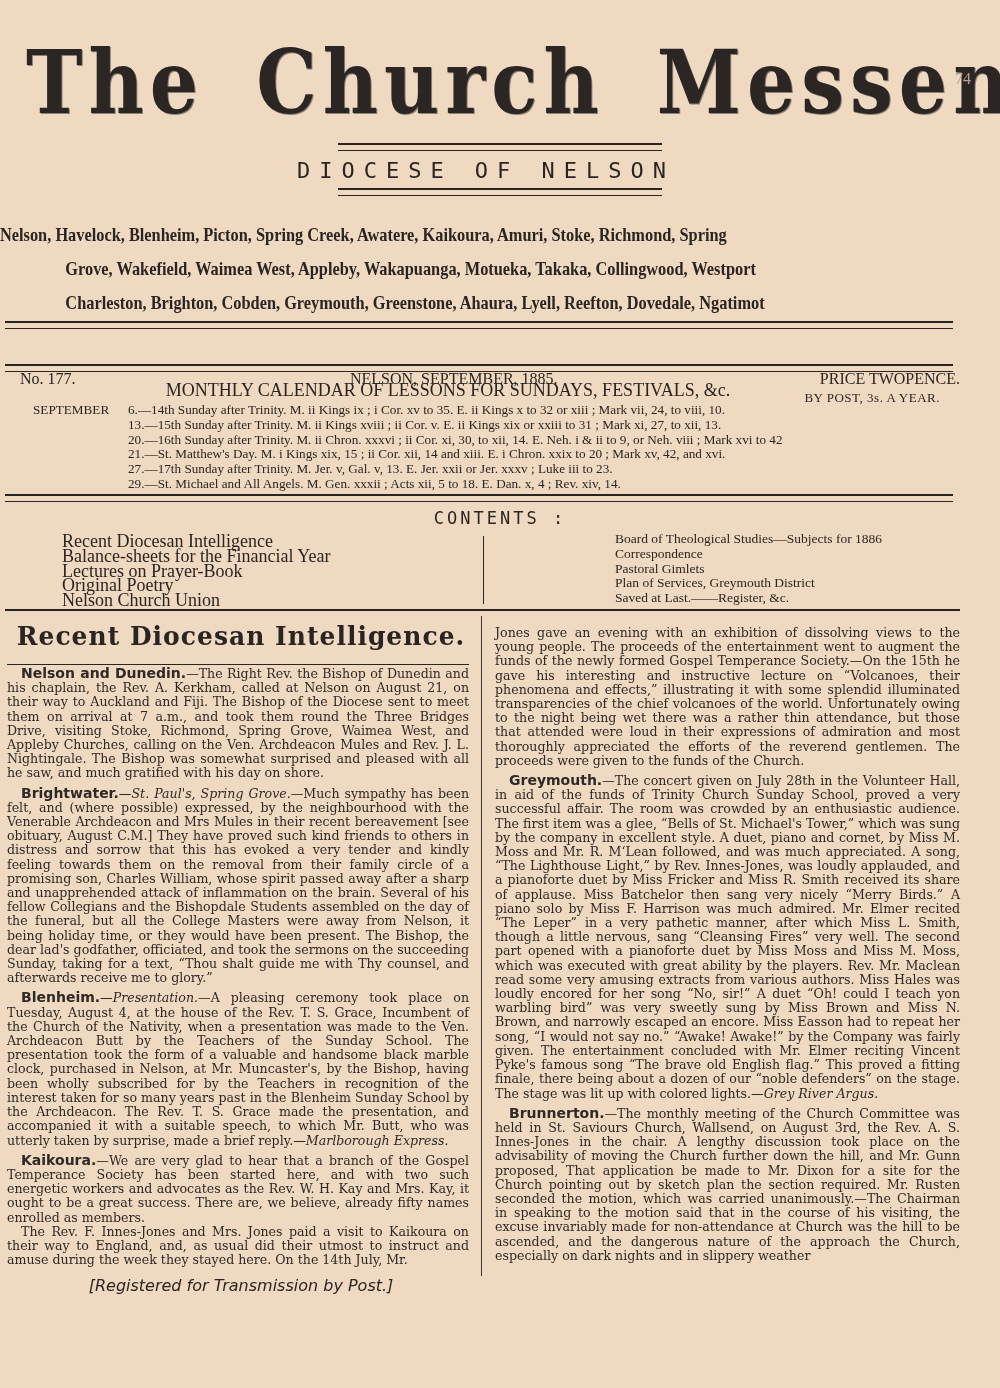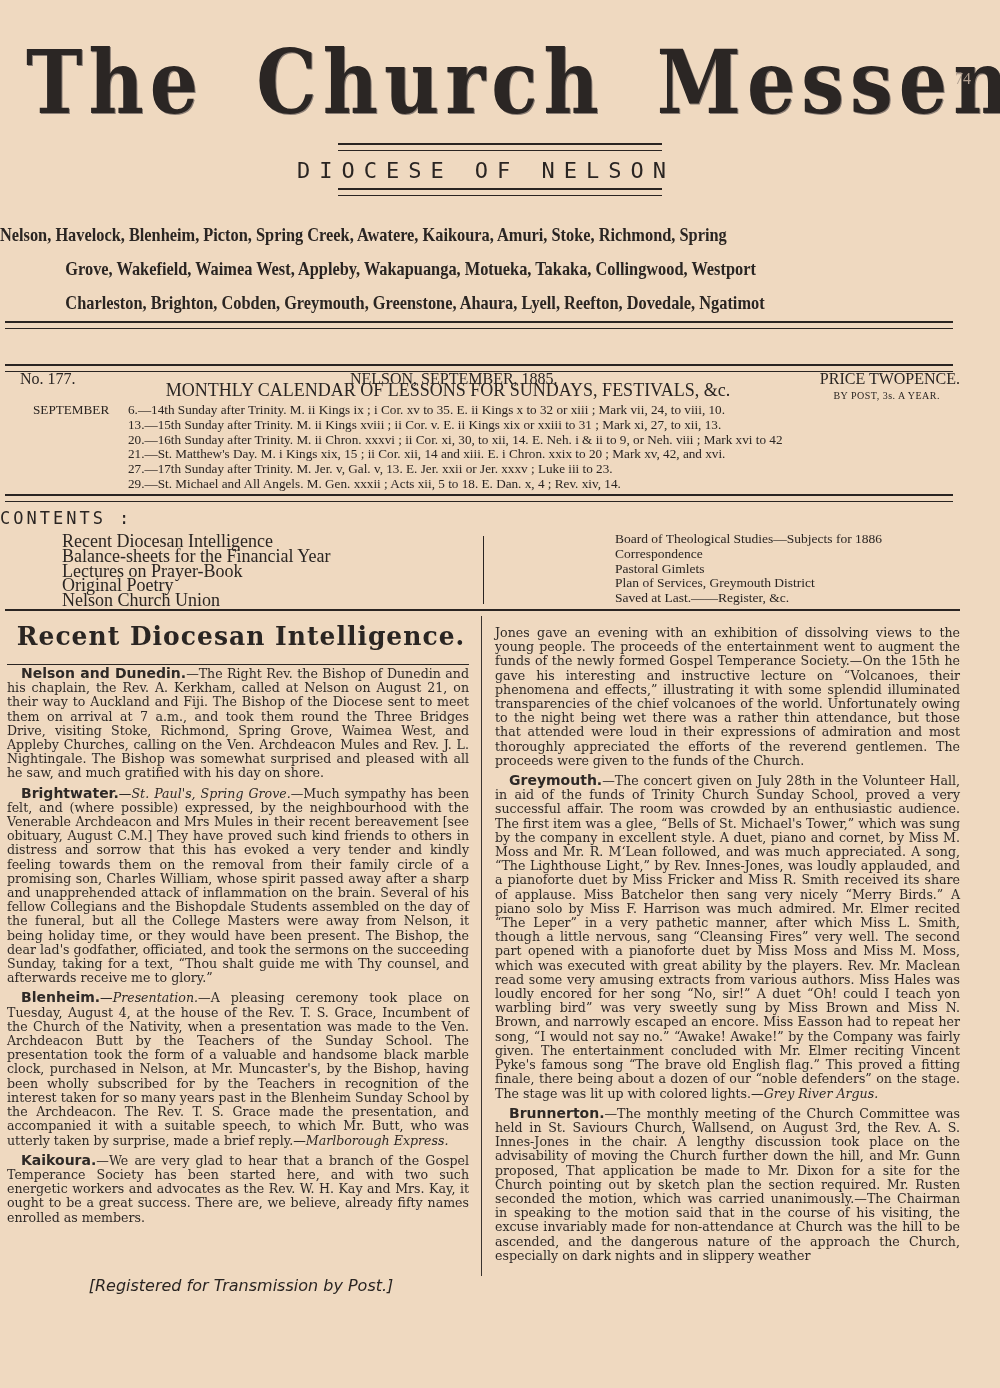--- a/index.html
+++ b/index.html
@@ -36,30 +36,30 @@
   .parishes .p1 { padding-left:0; }
   .parishes .p2, .parishes .p3 { padding-left:76px; }
   .issue-row {
     position:absolute; left:20px; top:346px; width:940px; height:30px;
     font-size:16px;
     margin-top:24px;
   }
   .issue-no { position:absolute; left:0; top:0; }
   .issue-date { position:absolute; left:330px; top:0; }
   .issue-price { position:absolute; right:0; top:0; text-align:right; }
-  .issue-post { position:absolute; right:20px; top:20px; font-size:10px; letter-spacing:0.5px; }
+  .issue-post { position:absolute; right:20px; top:20px; font-size:13px; letter-spacing:0.5px; }
   .cal-title {
     position:absolute; left:0; width:896px; top:380px; text-align:center; font-size:18px;
   }
   .cal { position:absolute; left:33px; top:403px; font-size:13.2px; line-height:14.8px; }
   .cal-row { white-space:nowrap; }
   .cal-month { display:inline-block; width:95px; }
   .cal-indent { display:inline-block; width:95px; }
   .contents-title {
-    position:absolute; left:0; width:1000px; top:508px; 
+    position:absolute; left:0; width:1000px; top:508px; text-align:center;
     font-family:"DejaVu Sans Mono", monospace; font-size:17px; letter-spacing:3px;
   }
   .contents-left { position:absolute; left:62px; top:534px; font-size:18px; line-height:14.8px; }
   .contents-right { position:absolute; left:578px; top:532px; font-size:13.5px; line-height:14.8px;margin-left:37px; }
   .contents-divider { position:absolute; left:483px; top:536px; width:1px; height:68px; background:#2a2522; }
   .col-divider { position:absolute; left:481px; top:616px; width:1px; height:660px; background:#3a332e; }
   .section-title {
     position:absolute; left:0; width:482px; top:622px; text-align:center;
     font-family:"DejaVu Serif", serif; font-weight:bold; font-size:25px; letter-spacing:1px;
     transform:scaleY(1.05);
@@ -137,20 +137,21 @@
   <div class="col-divider"></div>
 
   <div class="section-title">Recent Diocesan Intelligence.</div>
   <div class="dbl-rule" style="left:7px; top:664px; width:462px; height:1px; border-bottom:none; border-top:1px solid #2a2522;"></div>
 
   <div class="col left-col">
     <p><span class="head">Nelson and Dunedin.</span><span>—The Right Rev. the Bishop of Dunedin and his chaplain, the Rev. A. Kerkham, called at Nelson on August 21, on their way to Auckland and Fiji.  The Bishop of the Diocese sent to meet them on arrival at 7 a.m., and took them round the Three Bridges Drive, visiting Stoke, Richmond, Spring Grove, Waimea West, and Appleby Churches, calling on the Ven. Archdeacon Mules and Rev. J. L. Nightingale.  The Bishop was somewhat surprised and pleased with all he saw, and much gratified with his day on shore.</span></p>
     <p><span class="head">Brightwater.</span><span class="it">—St. Paul's, Spring Grove.</span><span>—Much sympathy has been felt, and (where possible) expressed, by the neighbourhood with the Venerable Archdeacon and Mrs Mules in their recent bereavement [see obituary, August C.M.]  They have proved such kind friends to others in distress and sorrow that this has evoked a very tender and kindly feeling towards them on the removal from their family circle of a promising son, Charles William, whose spirit passed away after a sharp and unapprehended attack of inflammation on the brain.  Several of his fellow Collegians and the Bishopdale Students assembled on the day of the funeral, but all the College Masters were away from Nelson, it being holiday time, or they would have been present.  The Bishop, the dear lad's godfather, officiated, and took the sermons on the succeeding Sunday, taking for a text, “Thou shalt guide me with Thy counsel, and afterwards receive me to glory.”</span></p>
     <p><span class="head">Blenheim.</span><span class="it">—Presentation.</span><span>—A pleasing ceremony took place on Tuesday, August 4, at the house of the Rev. T. S. Grace, Incumbent of the Church of the Nativity, when a presentation was made to the Ven. Archdeacon Butt by the Teachers of the Sunday School.  The presentation took the form of a valuable and handsome black marble clock, purchased in Nelson, at Mr. Muncaster's, by the Bishop, having been wholly subscribed for by the Teachers in recognition of the interest taken for so many years past in the Blenheim Sunday School by the Archdeacon.  The Rev. T. S. Grace made the presentation, and accompanied it with a suitable speech, to which Mr. Butt, who was utterly taken by surprise, made a brief reply.</span><span class="it">—Marlborough Express.</span></p>
     <p style="margin-bottom:0;"><span class="head">Kaikoura.</span><span>—We are very glad to hear that a branch of the Gospel Temperance Society has been started here, and with two such energetic workers and advocates as the Rev. W. H. Kay and Mrs. Kay, it ought to be a great success.  There are, we believe, already fifty names enrolled as members.</span></p>
+    <p><span>The Rev. F. Innes-Jones and Mrs. Jones paid a visit to Kaikoura on their way to England, and, as usual did their utmost to instruct and amuse during the week they stayed here.  On the 14th July, Mr.</span></p>
   </div>
 
   <div class="registered">[Registered for Transmission by Post.]</div>
 
   <div class="col right-col">
     <p class="noindent"><span>Jones gave an evening with an exhibition of dissolving views to the young people.  The proceeds of the entertainment went to augment the funds of the newly formed Gospel Temperance Society.—On the 15th he gave his interesting and instructive lecture on “Volcanoes, their phenomena and effects,” illustrating it with some splendid illuminated transparencies of the chief volcanoes of the world.  Unfortunately owing to the night being wet there was a rather thin attendance, but those that attended were loud in their expressions of admiration and most thoroughly appreciated the efforts of the reverend gentlemen.  The proceeds were given to the funds of the Church.</span></p>
     <p><span class="head">Greymouth.</span><span>—The concert given on July 28th in the Volunteer Hall, in aid of the funds of Trinity Church Sunday School, proved a very successful affair.  The room was crowded by an enthusiastic audience.  The first item was a glee, “Bells of St. Michael's Tower,” which was sung by the company in excellent style.  A duet, piano and cornet, by Miss M. Moss and Mr. R. M‘Lean followed, and was much appreciated.  A song, “The Lighthouse Light,” by Rev. Innes-Jones, was loudly applauded, and a pianoforte duet by Miss Fricker and Miss R. Smith received its share of applause.  Miss Batchelor then sang very nicely “Merry Birds.”  A piano solo by Miss F. Harrison was much admired.  Mr. Elmer recited “The Leper” in a very pathetic manner, after which Miss L. Smith, though a little nervous, sang “Cleansing Fires” very well.  The second part opened with a pianoforte duet by Miss Moss and Miss M. Moss, which was executed with great ability by the players.  Rev. Mr. Maclean read some very amusing extracts from various authors.  Miss Hales was loudly encored for her song “No, sir!”  A duet “Oh! could I teach yon warbling bird” was very sweetly sung by Miss Brown and Miss N. Brown, and narrowly escaped an encore.  Miss Easson had to repeat her song, “I would not say no.”  “Awake! Awake!” by the Company was fairly given.  The entertainment concluded with Mr. Elmer reciting Vincent Pyke's famous song “The brave old English flag.”  This proved a fitting finale, there being about a dozen of our “noble defenders” on the stage.  The stage was lit up with colored lights.</span><span class="it">—Grey River Argus.</span></p>
     <p><span class="head">Brunnerton.</span><span>—The monthly meeting of the Church Committee was held in St. Saviours Church, Wallsend, on August 3rd, the Rev. A. S. Innes-Jones in the chair.  A lengthy discussion took place on the advisability of moving the Church further down the hill, and Mr. Gunn proposed, That application be made to Mr. Dixon for a site for the Church pointing out by sketch plan the section required.  Mr. Rusten seconded the motion, which was carried unanimously.—The Chairman in speaking to the motion said that in the course of his visiting, the excuse invariably made for non-attendance at Church was the hill to be ascended, and the dangerous nature of the approach the Church, especially on dark nights and in slippery weather</span></p>
   </div>
 

